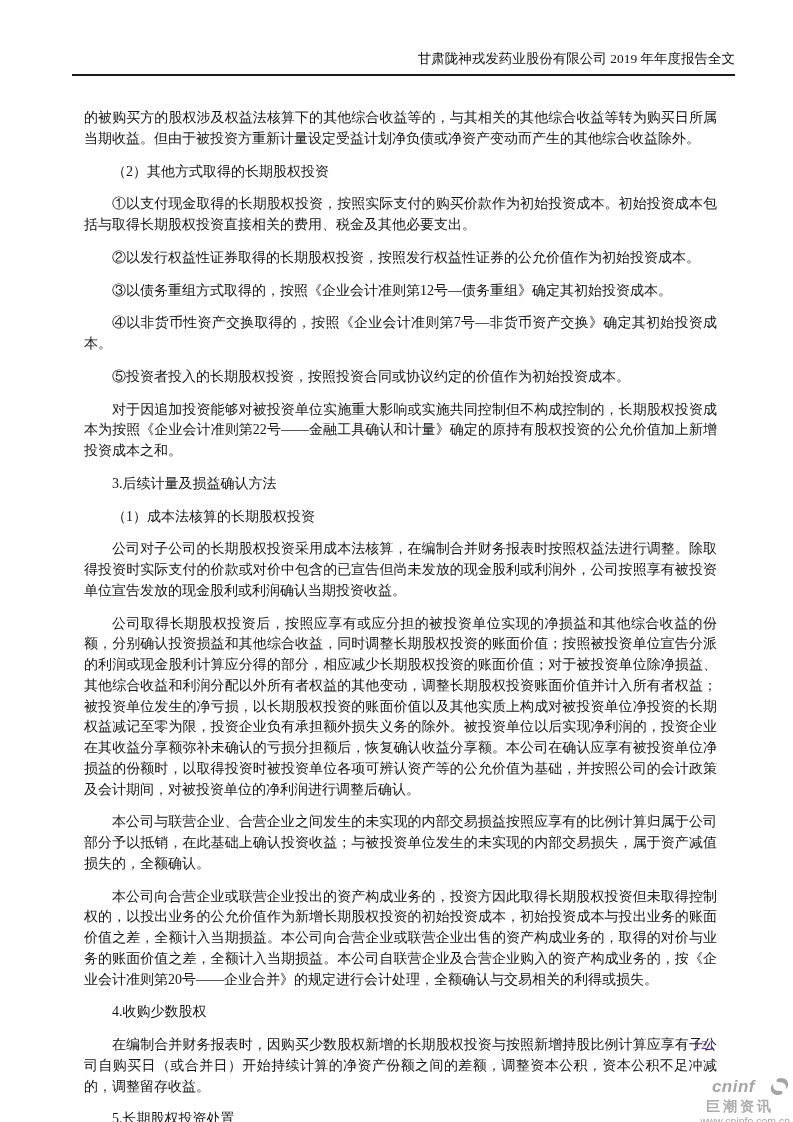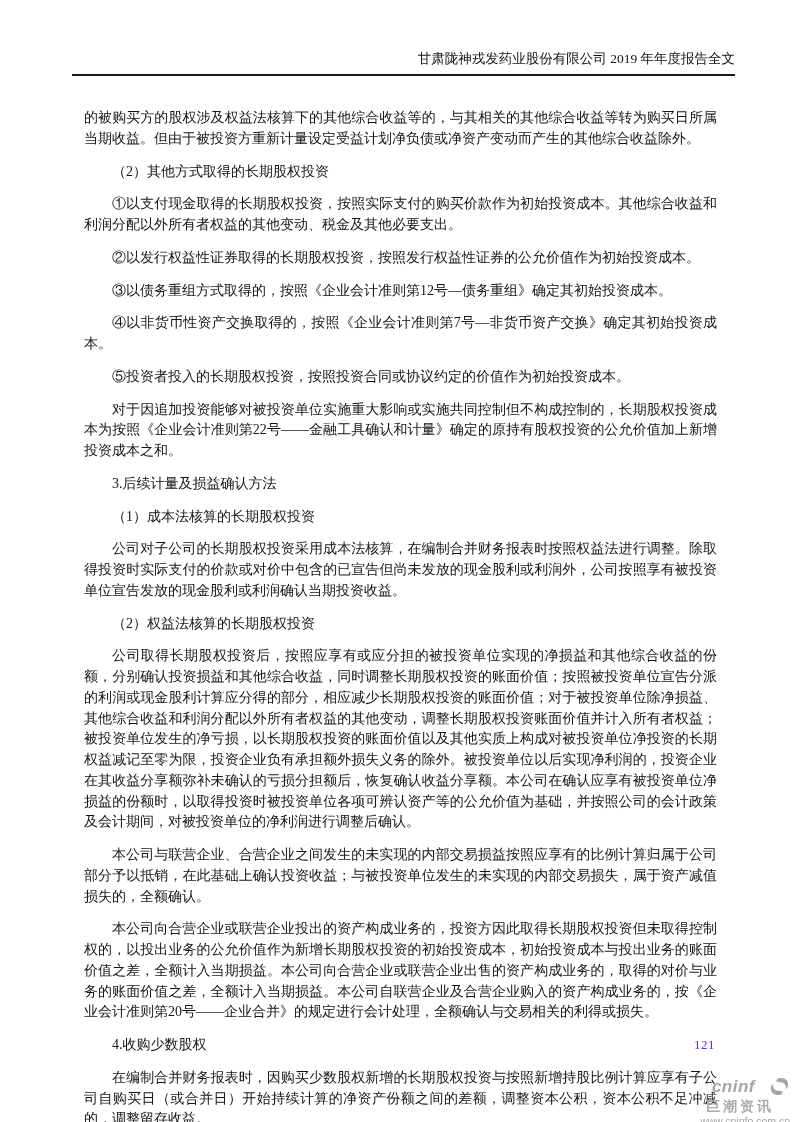--- a/index.html
+++ b/index.html
@@ -93,30 +93,29 @@
 
 <div class="page">
 
   <div class="header">
     <span>甘肃陇神戎发药业股份有限公司 2019 年年度报告全文</span>
   </div>
 
   <div class="content">
       <p class="para">的被购买方的股权涉及权益法核算下的其他综合收益等的，与其相关的其他综合收益等转为购买日所属当期收益。但由于被投资方重新计量设定受益计划净负债或净资产变动而产生的其他综合收益除外。</p>
       <p class="para indent">（2）其他方式取得的长期股权投资</p>
-      <p class="para indent">①以支付现金取得的长期股权投资，按照实际支付的购买价款作为初始投资成本。其他综合收益和利润分配以外所有者权益的其他变动、税金及其他必要支出。</p>
+      <p class="para indent">①以支付现金取得的长期股权投资，按照实际支付的购买价款作为初始投资成本。初始投资成本包括与取得长期股权投资直接相关的费用、税金及其他必要支出。</p>
       <p class="para indent">②以发行权益性证券取得的长期股权投资，按照发行权益性证券的公允价值作为初始投资成本。</p>
       <p class="para indent">③以债务重组方式取得的，按照《企业会计准则第12号—债务重组》确定其初始投资成本。</p>
       <p class="para indent">④以非货币性资产交换取得的，按照《企业会计准则第7号—非货币资产交换》确定其初始投资成本。</p>
       <p class="para indent">⑤投资者投入的长期股权投资，按照投资合同或协议约定的价值作为初始投资成本。</p>
       <p class="para indent">对于因追加投资能够对被投资单位实施重大影响或实施共同控制但不构成控制的，长期股权投资成本为按照《企业会计准则第22号——金融工具确认和计量》确定的原持有股权投资的公允价值加上新增投资成本之和。</p>
       <p class="para indent">3.后续计量及损益确认方法</p>
       <p class="para indent">（1）成本法核算的长期股权投资</p>
       <p class="para indent">公司对子公司的长期股权投资采用成本法核算，在编制合并财务报表时按照权益法进行调整。除取得投资时实际支付的价款或对价中包含的已宣告但尚未发放的现金股利或利润外，公司按照享有被投资单位宣告发放的现金股利或利润确认当期投资收益。</p>
-      <p class="para indent">（2）权益法核算的长期股权投资</p>
       <p class="para indent">公司取得长期股权投资后，按照应享有或应分担的被投资单位实现的净损益和其他综合收益的份额，分别确认投资损益和其他综合收益，同时调整长期股权投资的账面价值；按照被投资单位宣告分派的利润或现金股利计算应分得的部分，相应减少长期股权投资的账面价值；对于被投资单位除净损益、其他综合收益和利润分配以外所有者权益的其他变动，调整长期股权投资账面价值并计入所有者权益；被投资单位发生的净亏损，以长期股权投资的账面价值以及其他实质上构成对被投资单位净投资的长期权益减记至零为限，投资企业负有承担额外损失义务的除外。被投资单位以后实现净利润的，投资企业在其收益分享额弥补未确认的亏损分担额后，恢复确认收益分享额。本公司在确认应享有被投资单位净损益的份额时，以取得投资时被投资单位各项可辨认资产等的公允价值为基础，并按照公司的会计政策及会计期间，对被投资单位的净利润进行调整后确认。</p>
       <p class="para indent">本公司与联营企业、合营企业之间发生的未实现的内部交易损益按照应享有的比例计算归属于公司部分予以抵销，在此基础上确认投资收益；与被投资单位发生的未实现的内部交易损失，属于资产减值损失的，全额确认。</p>
       <p class="para indent">本公司向合营企业或联营企业投出的资产构成业务的，投资方因此取得长期股权投资但未取得控制权的，以投出业务的公允价值作为新增长期股权投资的初始投资成本，初始投资成本与投出业务的账面价值之差，全额计入当期损益。本公司向合营企业或联营企业出售的资产构成业务的，取得的对价与业务的账面价值之差，全额计入当期损益。本公司自联营企业及合营企业购入的资产构成业务的，按《企业会计准则第20号——企业合并》的规定进行会计处理，全额确认与交易相关的利得或损失。</p>
       <p class="para indent">4.收购少数股权</p>
       <p class="para indent">在编制合并财务报表时，因购买少数股权新增的长期股权投资与按照新增持股比例计算应享有子公司自购买日（或合并日）开始持续计算的净资产份额之间的差额，调整资本公积，资本公积不足冲减的，调整留存收益。</p>
       <p class="para indent">5.长期股权投资处置</p>
       <p class="para indent">处置长期股权投资，其账面价值与实际取得价款的差额，计入当期损益。</p>
     </div>
 
   <div class="page-num">121</div>

